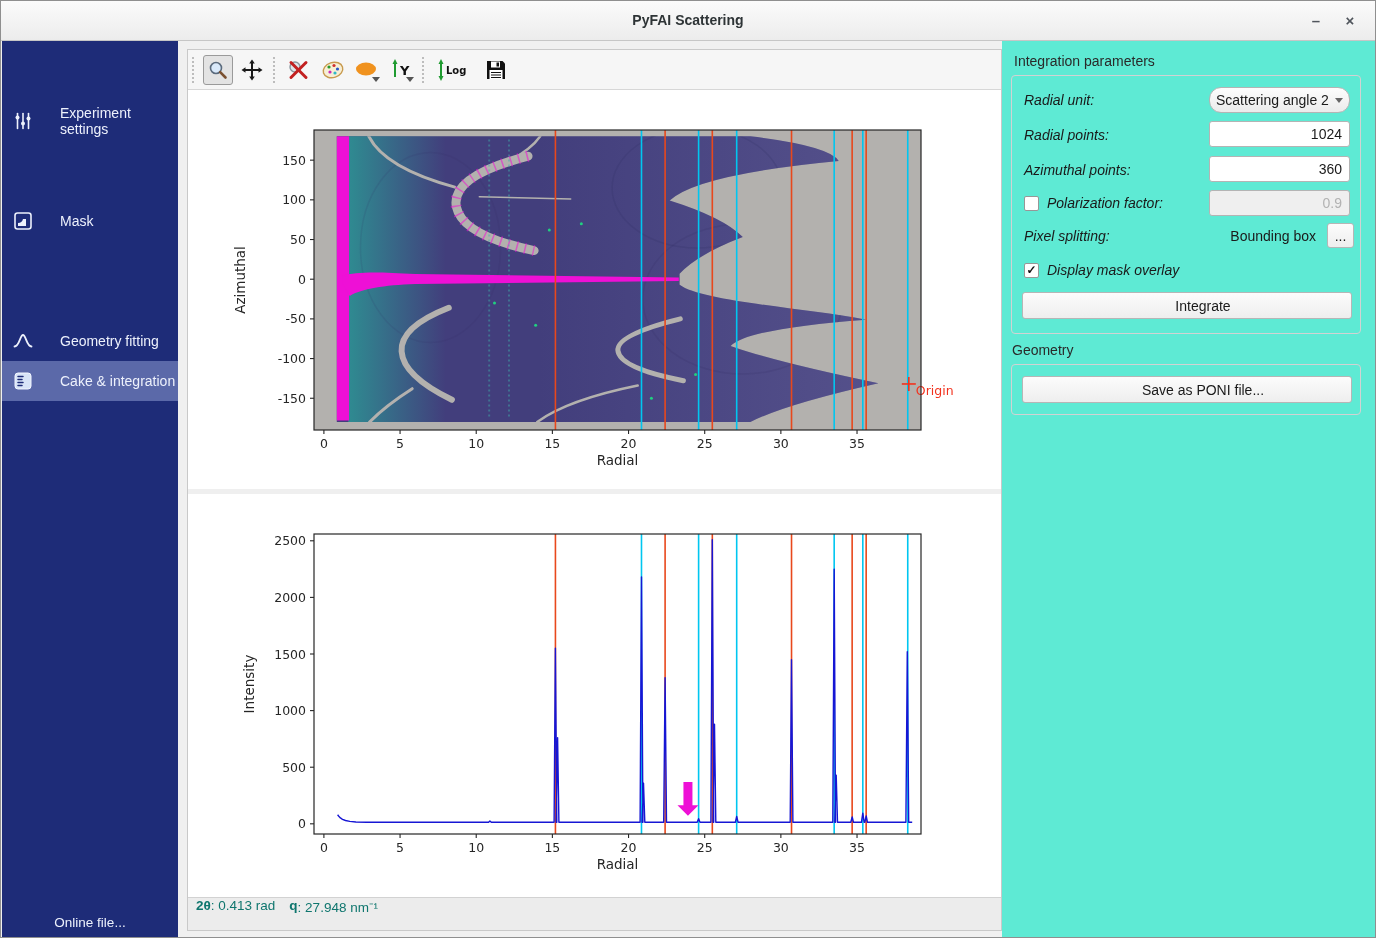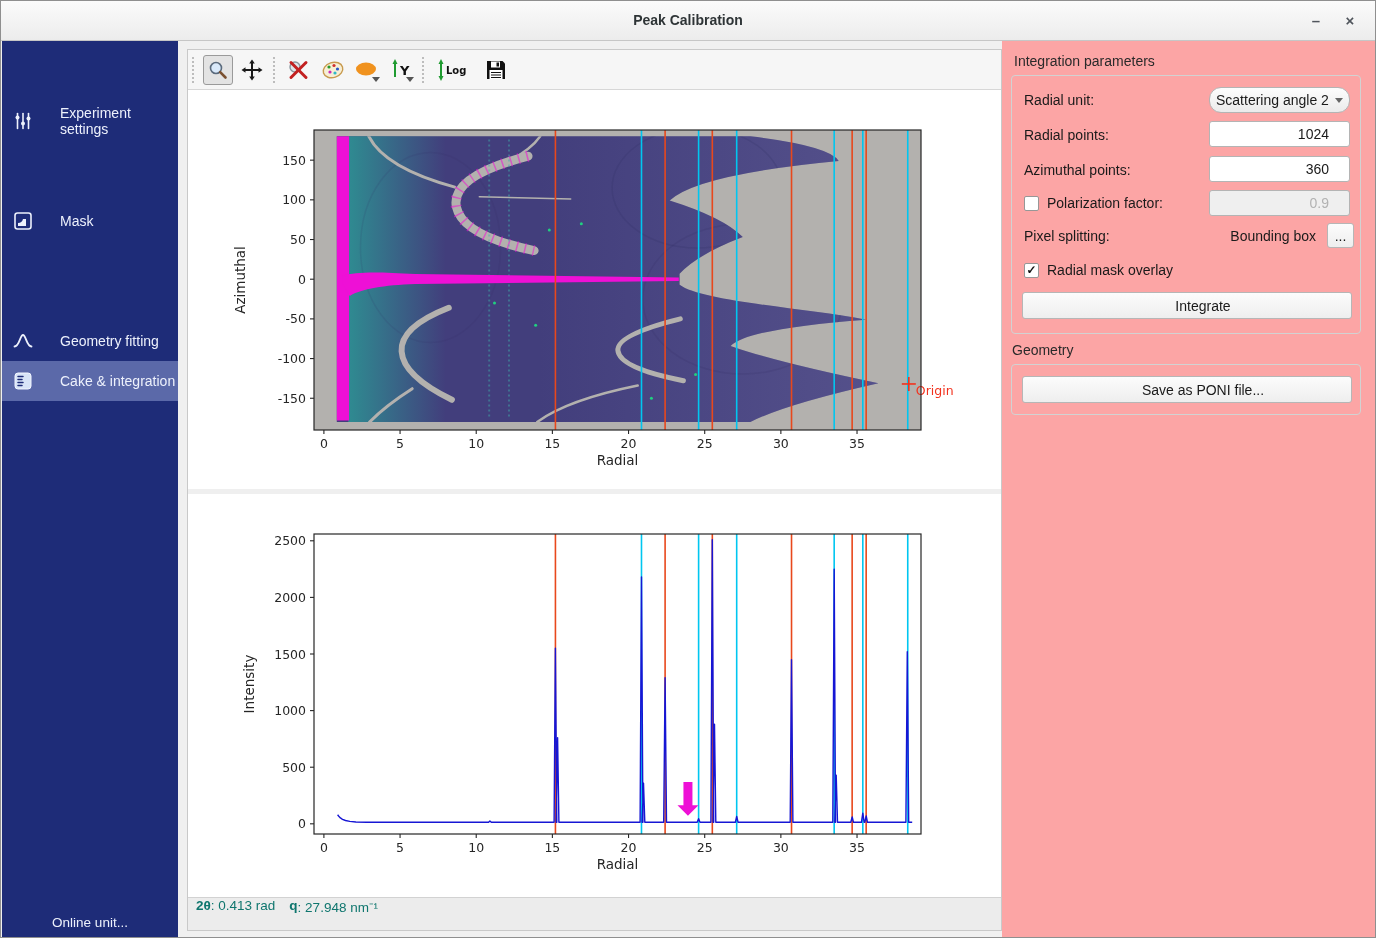--- a/index.html
+++ b/index.html
@@ -37,46 +37,46 @@
   .fig { position:absolute; left:0; width:813px; background:#fff; }
   #fig1 { top:40px; height:399px; }
   .splitter { position:absolute; left:0; top:439px; width:813px; height:5px; background:#efefef; }
   #fig2 { top:444px; height:403px; }
   .pstatus { position:absolute; left:0; top:847px; width:813px; height:33px; background:#ececec; border-top:1px solid #d2d2d2;
     font-size:13.5px; color:#0f766e; display:flex; align-items:flex-start; padding-left:8px; }
   .pstatus b { font-weight:bold; }
   .pstatus .gap { width:14px; }
 
   
-  .rightpanel { position:absolute; left:1001px; top:40px; width:374px; height:898px; background:#fca5a5; font-size:14px; color:#1a1a1a; }
+  .rightpanel { position:absolute; left:1001px; top:40px; width:374px; height:898px; background:#5eead4; font-size:14px; color:#1a1a1a; }
   .rp-header { position:absolute; left:12px; font-size:14px; color:#2a2a2a; }
   .groupbox { position:absolute; left:9px; width:350px; border:1px solid #d2d2d2; border-radius:4px; }
-  .rp-label { position:absolute; left:12px; }
+  .rp-label { position:absolute; left:12px;font-style:italic; }
   .rp-input { position:absolute; right:10px; width:141px; height:26px; border:1px solid #b4b4b4; border-radius:3px;
-    background:#fff; text-align:right; padding-right:20px; font-size:14px; font-family:"Liberation Sans",sans-serif; color:#1a1a1a; }
+    background:#fff; text-align:right; padding-right:7px; font-size:14px; font-family:"Liberation Sans",sans-serif; color:#1a1a1a; }
   .rp-input:disabled { background:#efefef; color:#b2b2b2; }
   .dropdown { position:absolute; right:10px; width:141px; height:26px; border:1px solid #b4b4b4; border-radius:12px;
     background:linear-gradient(#fdfdfd,#ebebeb); display:flex; align-items:center; padding:0 6px; }
   .dd-text { flex:1; white-space:nowrap; overflow:hidden; width:108px; }
   .dd-caret { width:0; height:0; border-left:4px solid transparent; border-right:4px solid transparent; border-top:5px solid #666; }
   .cb { position:absolute; left:12px; width:15px; height:15px; border:1px solid #979797; border-radius:2px; background:#fff;
     font-size:12px; line-height:13px; text-align:center; font-weight:bold; color:#111; }
   .btn { border:1px solid #b6b6b6; border-radius:3px; background:linear-gradient(#fcfcfc,#eeeeee);
     font-size:14px; font-family:"Liberation Sans",sans-serif; color:#1a1a1a; }
   .btn-wide { position:absolute; left:10px; width:330px; height:27px;padding-left:32px; }
   .btn-more { position:absolute; right:6px; width:27px; height:25px; }
   .rp-value { position:absolute; right:44px; }
 </style>
 </head>
 <body>
 
 <div class="window">
 
   <div class="titlebar">
-    <div class="title">Peak Calibration</div>
+    <div class="title">PyFAI Scattering</div>
     <div class="winbtn min">–</div>
     <div class="winbtn close">×</div>
   </div>
 
   <div class="sidebar">
     <div class="side-item" style="top:60px">
       <svg class="side-icon" viewBox="0 0 20 20">
         <g stroke="#edf1fc" stroke-width="1.6" stroke-linecap="round">
           <line x1="4.5" y1="2.5" x2="4.5" y2="17.5"></line>
             <line x1="10" y1="2.5" x2="10" y2="17.5"></line>
@@ -108,21 +108,21 @@
         <rect x="2" y="2" width="16" height="16" rx="3" fill="#d8e4f8" stroke="#f2f6ff" stroke-width="1"></rect>
         <g stroke="#1e2c78" stroke-width="1.5" stroke-linecap="round">
           <path d="M5 5.5 L10 5.5"></path>
             <path d="M5 8.5 L9 8.5"></path>
             <path d="M5 11.5 L10 11.5"></path>
             <path d="M5 14.5 L9 14.5"></path>
         </g>
       </svg>
       <span>Cake &amp; integration</span>
     </div>
-    <div class="side-footer">Online unit...</div>
+    <div class="side-footer">Online file...</div>
   </div>
 
   <div class="plotpanel">
     <div class="ptoolbar">
       <div class="tb-handle"></div>
       <div class="tb-btn active">
         <svg width="22" height="22" viewBox="0 0 22 22">
           <circle cx="9" cy="9" r="5.5" fill="#d9e9fa" stroke="#5b6b7d" stroke-width="1.6"></circle>
           <line x1="13.2" y1="13.2" x2="18.5" y2="18.5" stroke="#7a5030" stroke-width="2.6" stroke-linecap="round"></line>
         </svg>
@@ -371,21 +371,21 @@
 
       <span class="cb" style="top:120px"></span>
       <span class="rp-label" style="top:119px; left:35px">Polarization factor:</span>
       <input class="rp-input" style="top: 114px;" disabled="" value="0.9">
 
       <span class="rp-label" style="top:152px">Pixel splitting:</span>
       <span class="rp-value" style="top:152px">Bounding box</span>
       <button class="btn btn-more" style="top:147px">...</button>
 
       <span class="cb" style="top:187px">✓</span>
-      <span class="rp-label" style="top:186px; left:35px">Radial mask overlay</span>
+      <span class="rp-label" style="top:186px; left:35px">Display mask overlay</span>
 
       <button class="btn btn-wide" style="top:216px">Integrate</button>
     </div>
 
     <div class="rp-header" style="top:301px; left:10px">Geometry</div>
     <div class="groupbox" style="top:323px; height:51px;">
       <button class="btn btn-wide" style="top:11px">Save as PONI file...</button>
     </div>
   </div>
 

